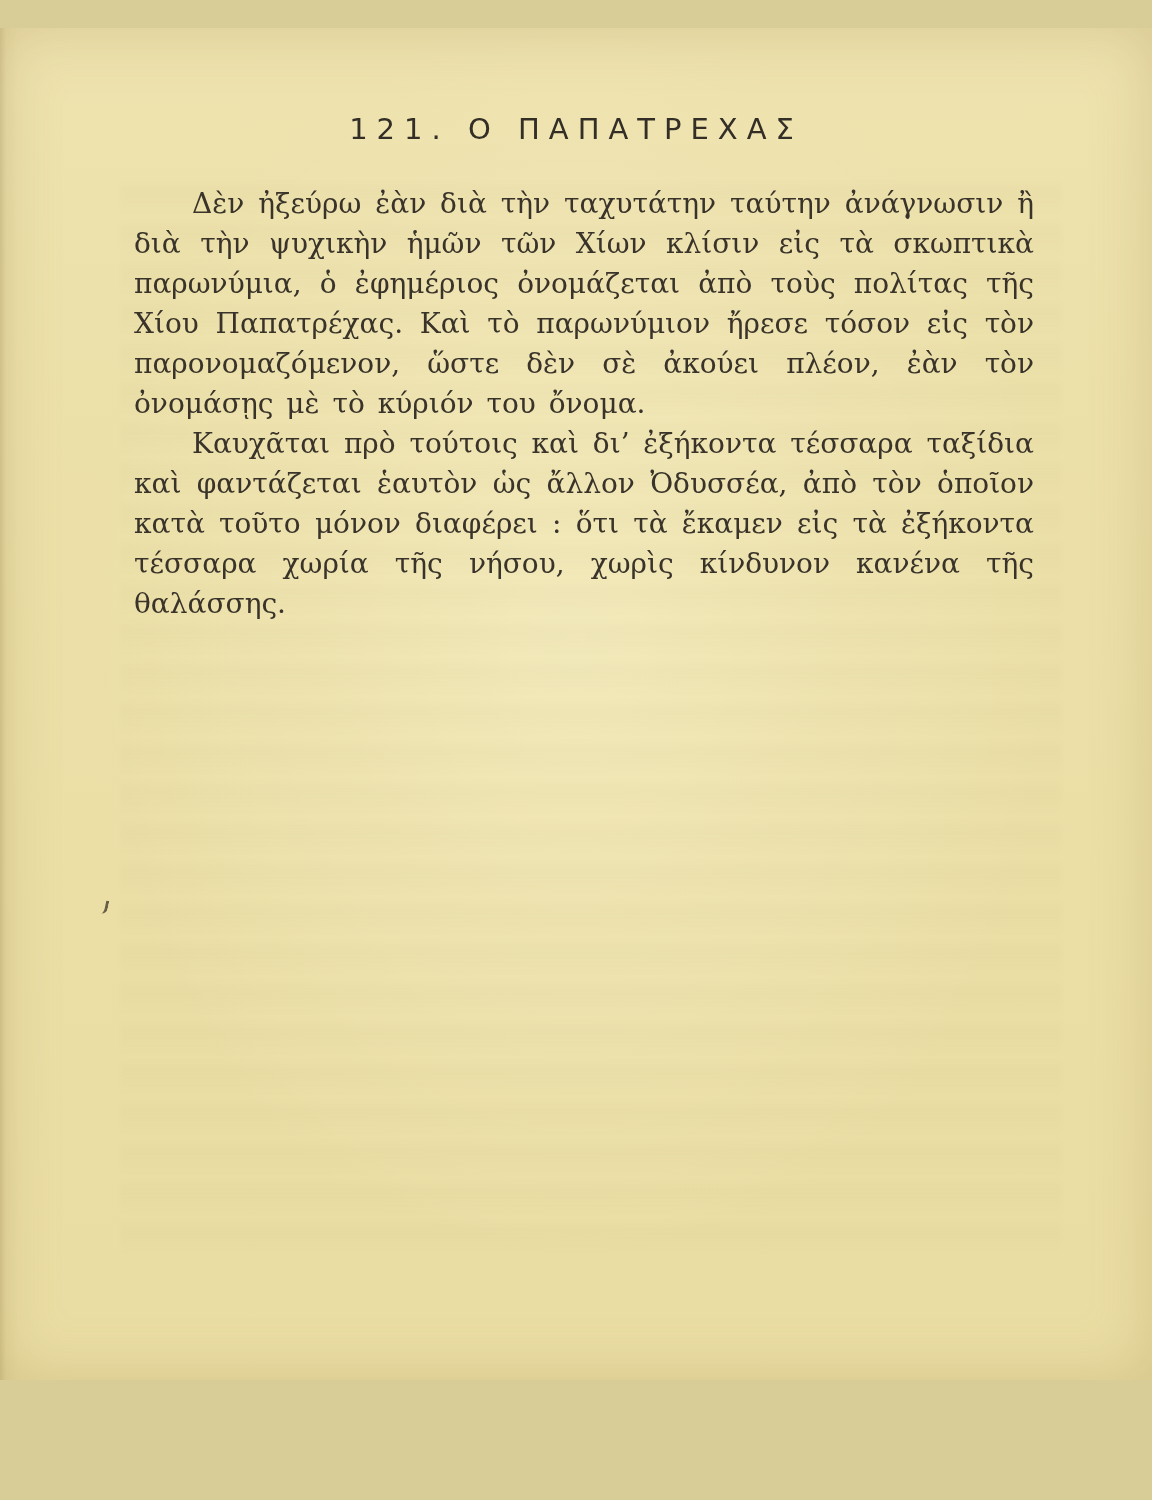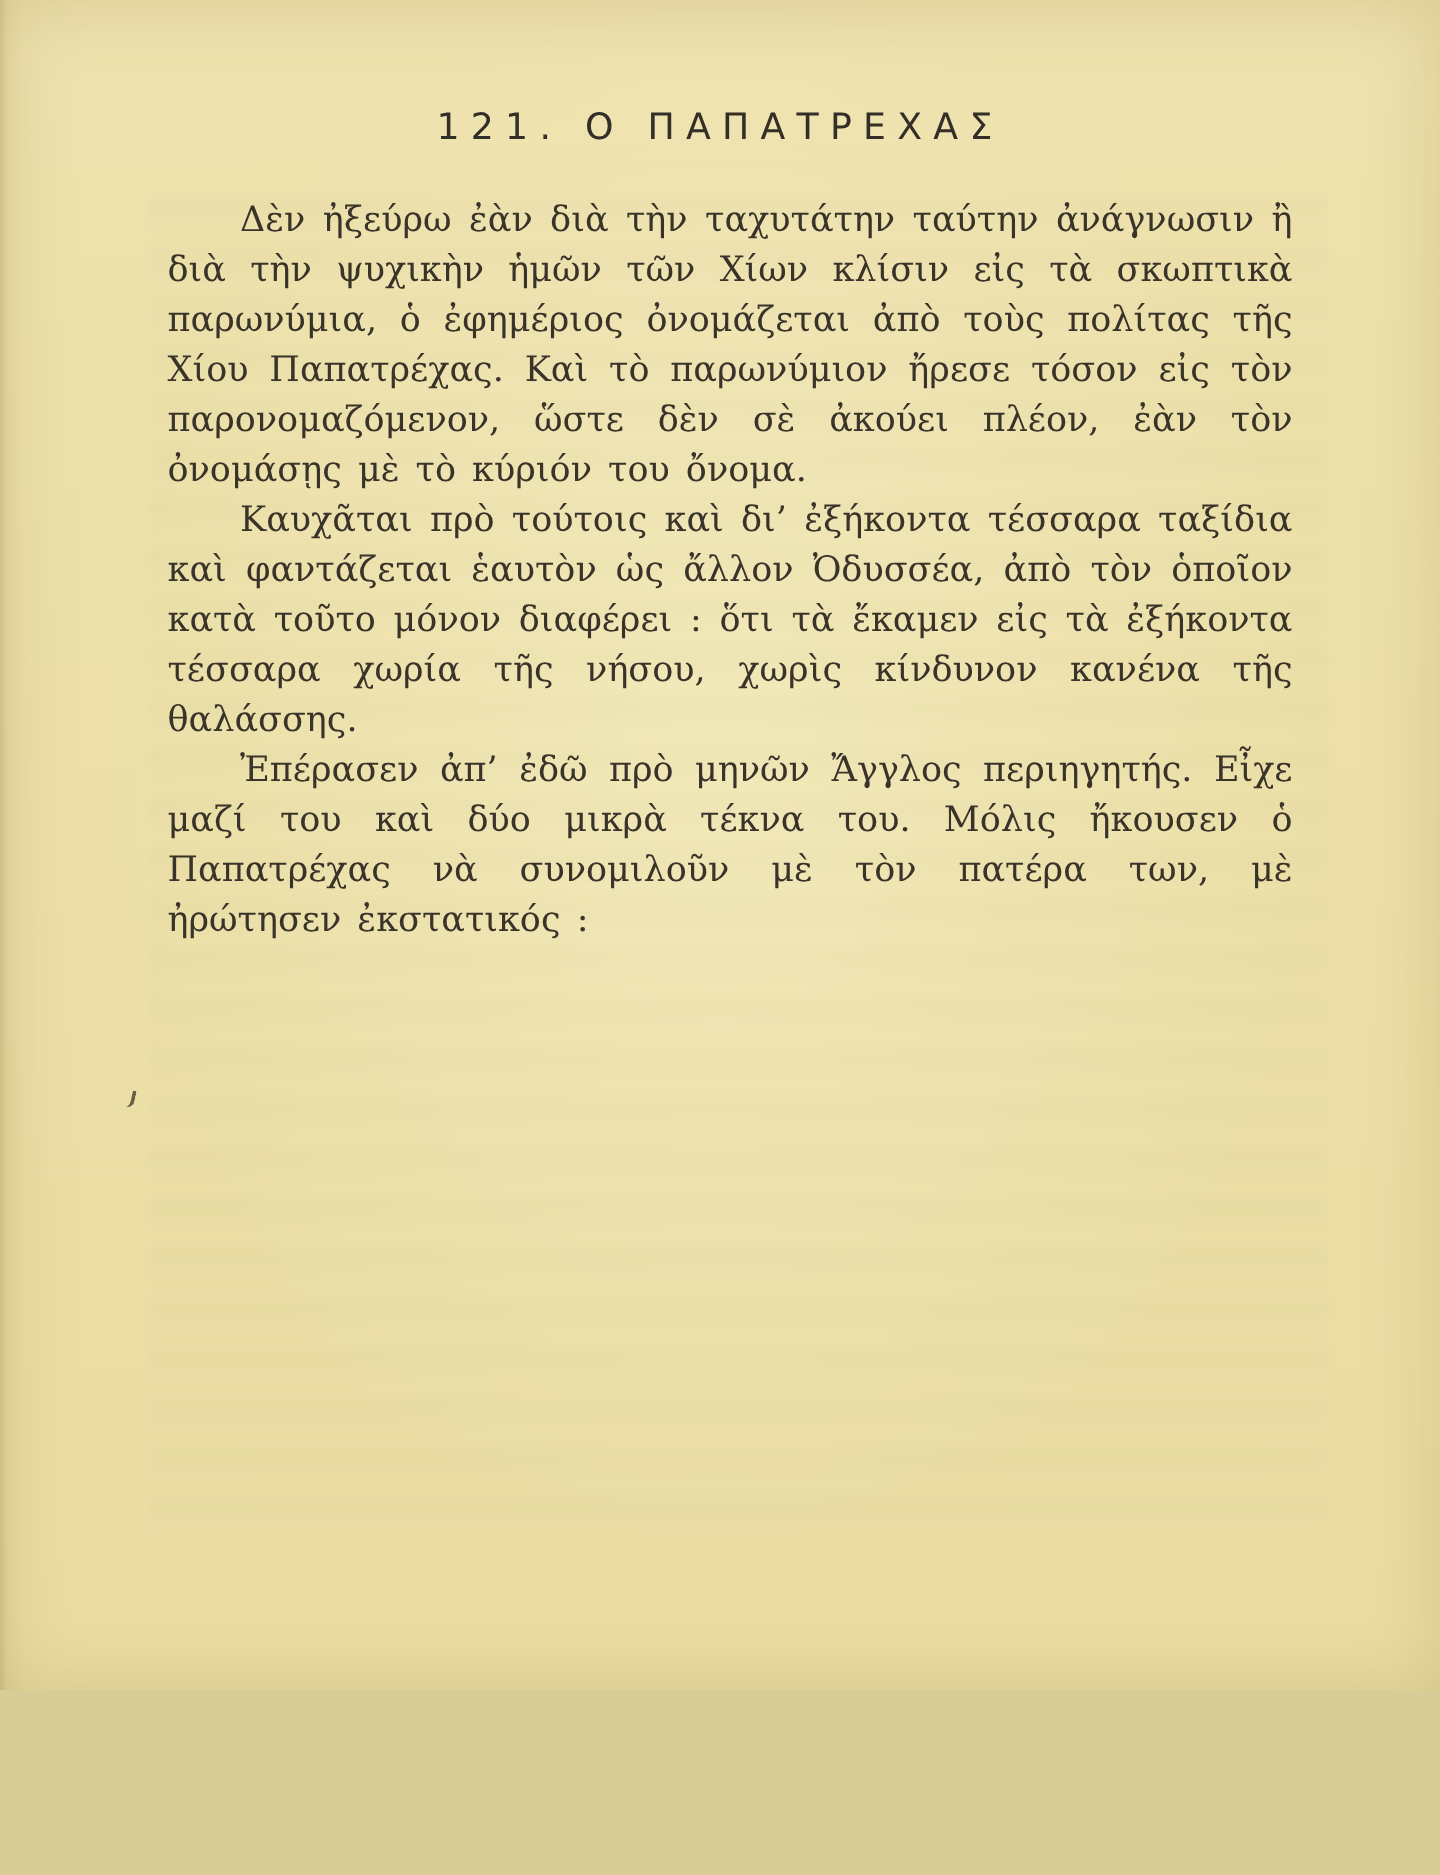--- a/index.html
+++ b/index.html
@@ -10,20 +10,21 @@
   .page {
     position: relative;
     width: 1152px;
     height: 1352px;
     overflow: hidden;
     background:
       radial-gradient(ellipse at 50% 45%, rgba(255,250,220,0.35) 0%, rgba(255,250,220,0) 60%),
       linear-gradient(90deg, rgba(120,100,50,0.18) 0px, rgba(120,100,50,0.04) 6px, rgba(120,100,50,0) 18px),
       linear-gradient(180deg, #eee2ae 0%, #ece0a8 40%, #eadda3 100%);
     box-shadow: inset 0 0 60px rgba(150,125,60,0.25);
+    margin-top: 28px;
   }
   
   .bleed {
     position: absolute;
     left: 120px; top: 150px; right: 90px; bottom: 120px;
     background: repeating-linear-gradient(
       180deg,
       rgba(130,110,60,0.00) 0px,
       rgba(130,110,60,0.05) 14px,
       rgba(130,110,60,0.00) 40px
@@ -86,19 +87,18 @@
 <body>
 
 <div class="page">
   <div class="bleed"></div>
 
   <h1 class="title">121. Ο ΠΑΠΑΤΡΕΧΑΣ</h1>
 
   <div class="body-text">
     <p>Δὲν ἠξεύρω ἐὰν διὰ τὴν ταχυτάτην ταύτην ἀνάγνωσιν ἢ διὰ τὴν ψυχικὴν ἡμῶν τῶν Χίων κλίσιν εἰς τὰ σκωπτικὰ παρωνύμια, ὁ ἐφημέριος ὀνομάζεται ἀπὸ τοὺς πολίτας τῆς Χίου Παπατρέχας. Καὶ τὸ παρωνύμιον ἤρεσε τόσον εἰς τὸν παρονομαζόμενον, ὥστε δὲν σὲ ἀκούει πλέον, ἐὰν τὸν ὀνομάσῃς μὲ τὸ κύριόν του ὄνομα.</p>
     <p>Καυχᾶται πρὸ τούτοις καὶ δι’ ἐξήκοντα τέσσαρα ταξίδια καὶ φαντάζεται ἑαυτὸν ὡς ἄλλον Ὀδυσσέα, ἀπὸ τὸν ὁποῖον κατὰ τοῦτο μόνον διαφέρει : ὅτι τὰ ἔκαμεν εἰς τὰ ἐξήκοντα τέσσαρα χωρία τῆς νήσου, χωρὶς κίνδυνον κανένα τῆς θαλάσσης.</p>
-    <p>Ἐπέρασεν ἀπ’ ἐδῶ πρὸ μηνῶν Ἄγγλος περιηγητής. Εἶχε μαζί του καὶ δύο μικρὰ τέκνα του. Μόλις ἤκουσεν ὁ Παπατρέχας νὰ συνομιλοῦν μὲ τὸν πατέρα των, μὲ ἠρώτησεν ἐκστατικός :</p>
   </div>
 
   <span class="margin-artifact"></span>
 
   <div class="page-number">279</div>
 </div>
 
 </body></html>

